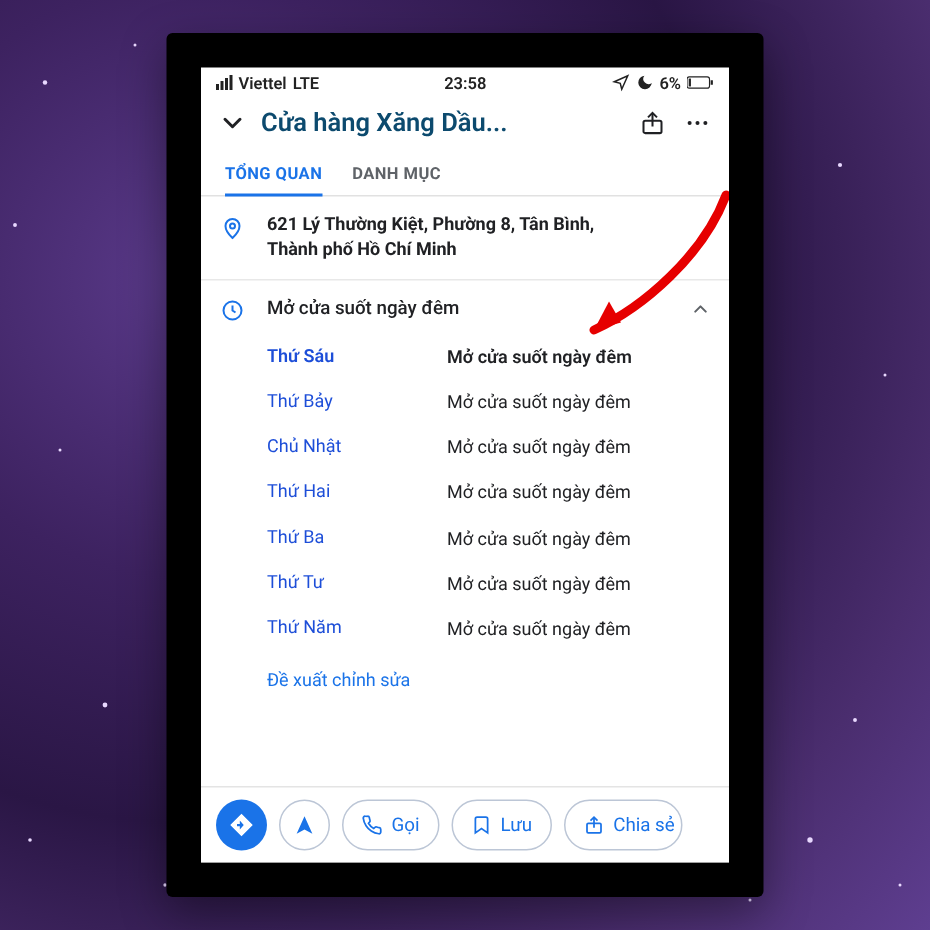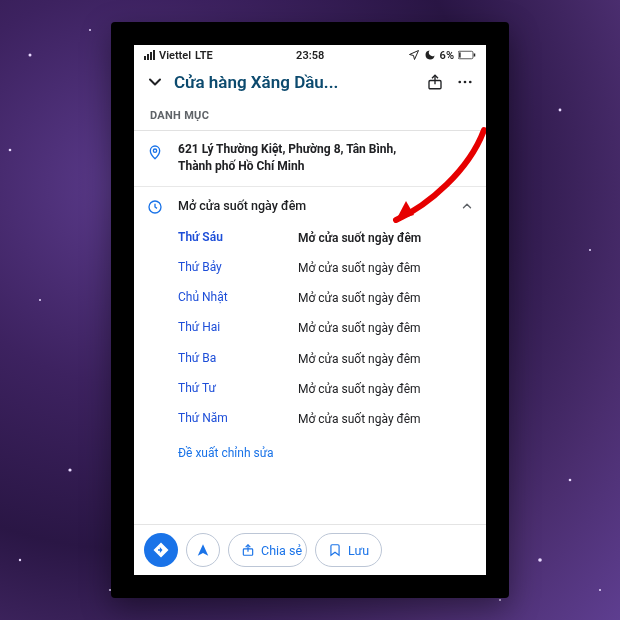--- a/index.html
+++ b/index.html
@@ -146,20 +146,21 @@
       <div class="icon-btn">
         <svg width="18" height="18" viewBox="0 0 24 24" fill="#202124">
             <circle cx="5" cy="12" r="1.8"></circle>
             <circle cx="12" cy="12" r="1.8"></circle>
             <circle cx="19" cy="12" r="1.8"></circle>
           </svg>
       </div>
     </div>
 
     <div class="tabs">
+      <div class="tab active">TỔNG QUAN</div>
       <div class="tab">DANH MỤC</div>
     </div>
 
     <div class="info-block">
       <div class="info-icon">
         <svg width="16" height="18" viewBox="0 0 24 24" fill="none" stroke="#1a73e8" stroke-width="2">
             <path d="M12 22s7-6.5 7-12a7 7 0 10-14 0c0 5.5 7 12 7 12z"></path>
             <circle cx="12" cy="10" r="2.5"></circle>
           </svg>
       </div>
@@ -219,34 +220,40 @@
       <div class="circle-btn primary">
         <svg width="18" height="18" viewBox="0 0 24 24" fill="#fff">
             <path d="M12 2l10 10-10 10L2 12 12 2zm-1.5 6v3H8v2h2.5v3L14 12l-3.5-4z"></path>
           </svg>
       </div>
       <div class="circle-btn outline">
         <svg width="14" height="14" viewBox="0 0 24 24" fill="#1a73e8">
             <path d="M12 2l9 20-9-5-9 5 9-20z"></path>
           </svg>
       </div>
+      <div class="pill">
+        <svg width="14" height="14" viewBox="0 0 24 24" fill="none" stroke="#1a73e8" stroke-width="2">
+            <path d="M22 17v3a2 2 0 01-2.2 2 19.8 19.8 0 01-8.6-3.1 19.5 19.5 0 01-6-6A19.8 19.8 0 012 4.2 2 2 0 014 2h3a2 2 0 012 1.7c.1 1 .4 2 .7 2.9a2 2 0 01-.5 2.1L8 10a16 16 0 006 6l1.3-1.2a2 2 0 012.1-.5c.9.3 1.9.6 2.9.7A2 2 0 0122 17z"></path>
+          </svg>
+        <span>Gọi</span>
+      </div>
+      <div class="pill">
+        <svg width="14" height="14" viewBox="0 0 24 24" fill="none" stroke="#1a73e8" stroke-width="2">
+            <path d="M19 21l-7-5-7 5V5a2 2 0 012-2h10a2 2 0 012 2v16z"></path>
+          </svg>
+        <span>Lưu</span>
+      </div>
       <div class="pill" style="padding-right:4px;">
         <svg width="14" height="14" viewBox="0 0 24 24" fill="none" stroke="#1a73e8" stroke-width="2">
             <path d="M12 3v12"></path>
             <path d="M8 7l4-4 4 4"></path>
             <rect x="4" y="10" width="16" height="11" rx="1.5"></rect>
           </svg>
         <span>Chia sẻ</span>
       </div>
-      <div class="pill">
-        <svg width="14" height="14" viewBox="0 0 24 24" fill="none" stroke="#1a73e8" stroke-width="2">
-            <path d="M19 21l-7-5-7 5V5a2 2 0 012-2h10a2 2 0 012 2v16z"></path>
-          </svg>
-        <span>Lưu</span>
-      </div>
     </div>
 
     <svg class="arrow-annot" style="left:240px; top:80px;" width="120" height="110" viewBox="0 0 120 110">
       <path d="M110 5 C 95 45, 55 80, 22 95" fill="none" stroke="#e60000" stroke-width="6" stroke-linecap="round"></path>
       <path d="M22 95 L40 90 L32 76 Z" fill="#e60000"></path>
     </svg>
 
   </div>
 </div>
 

